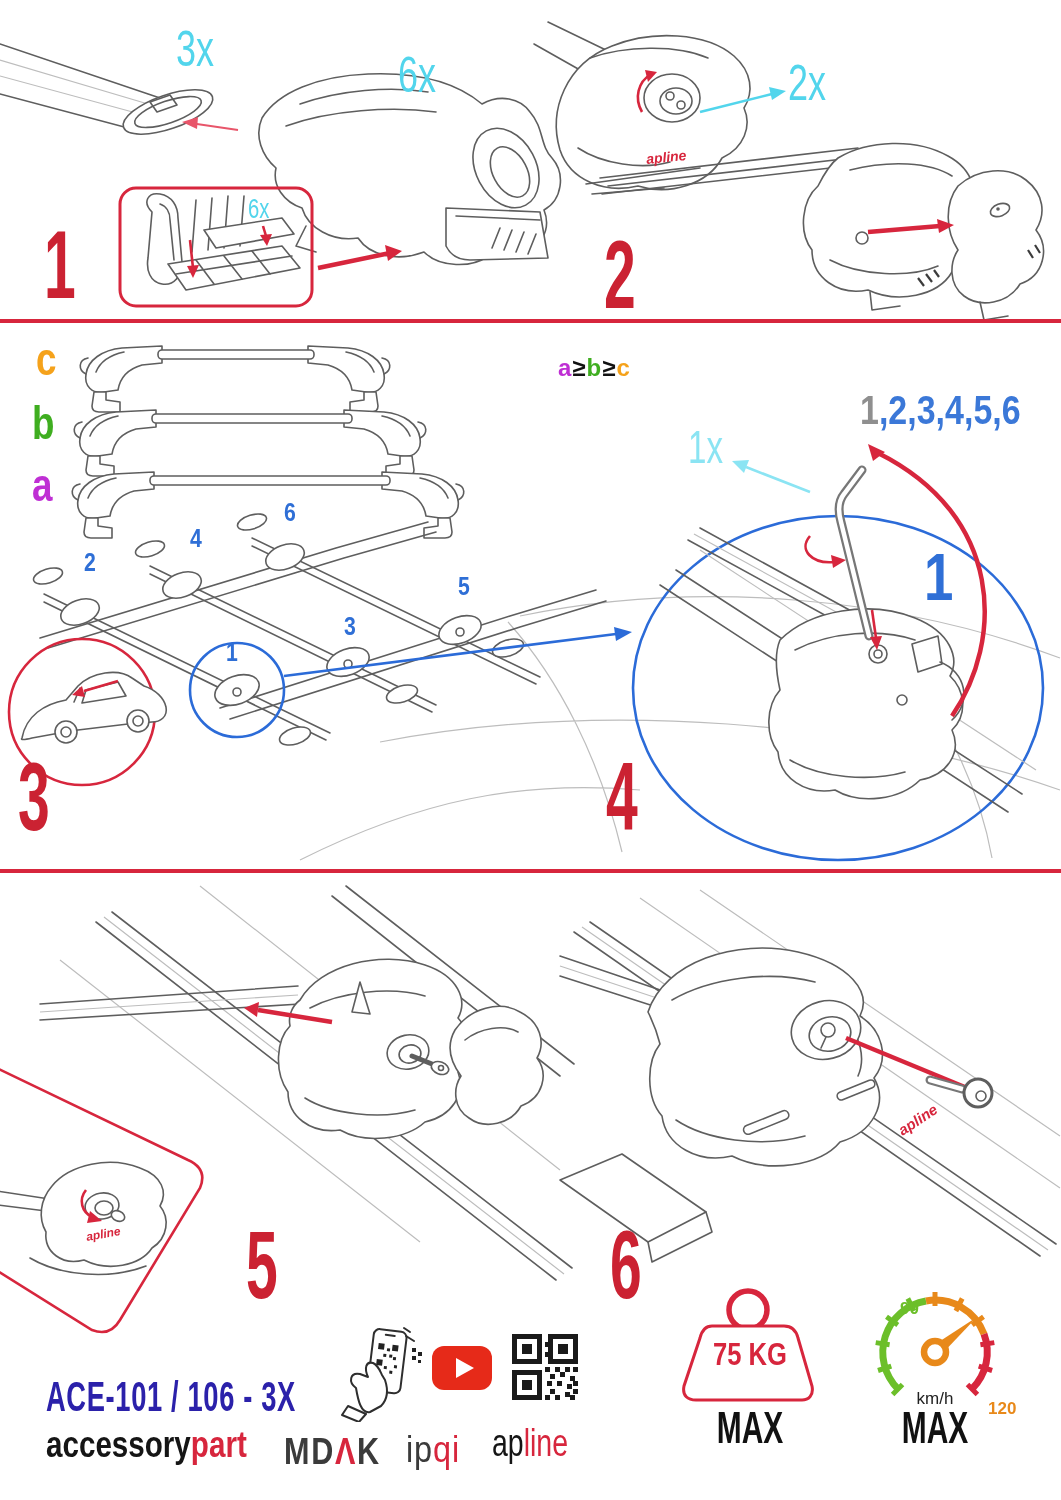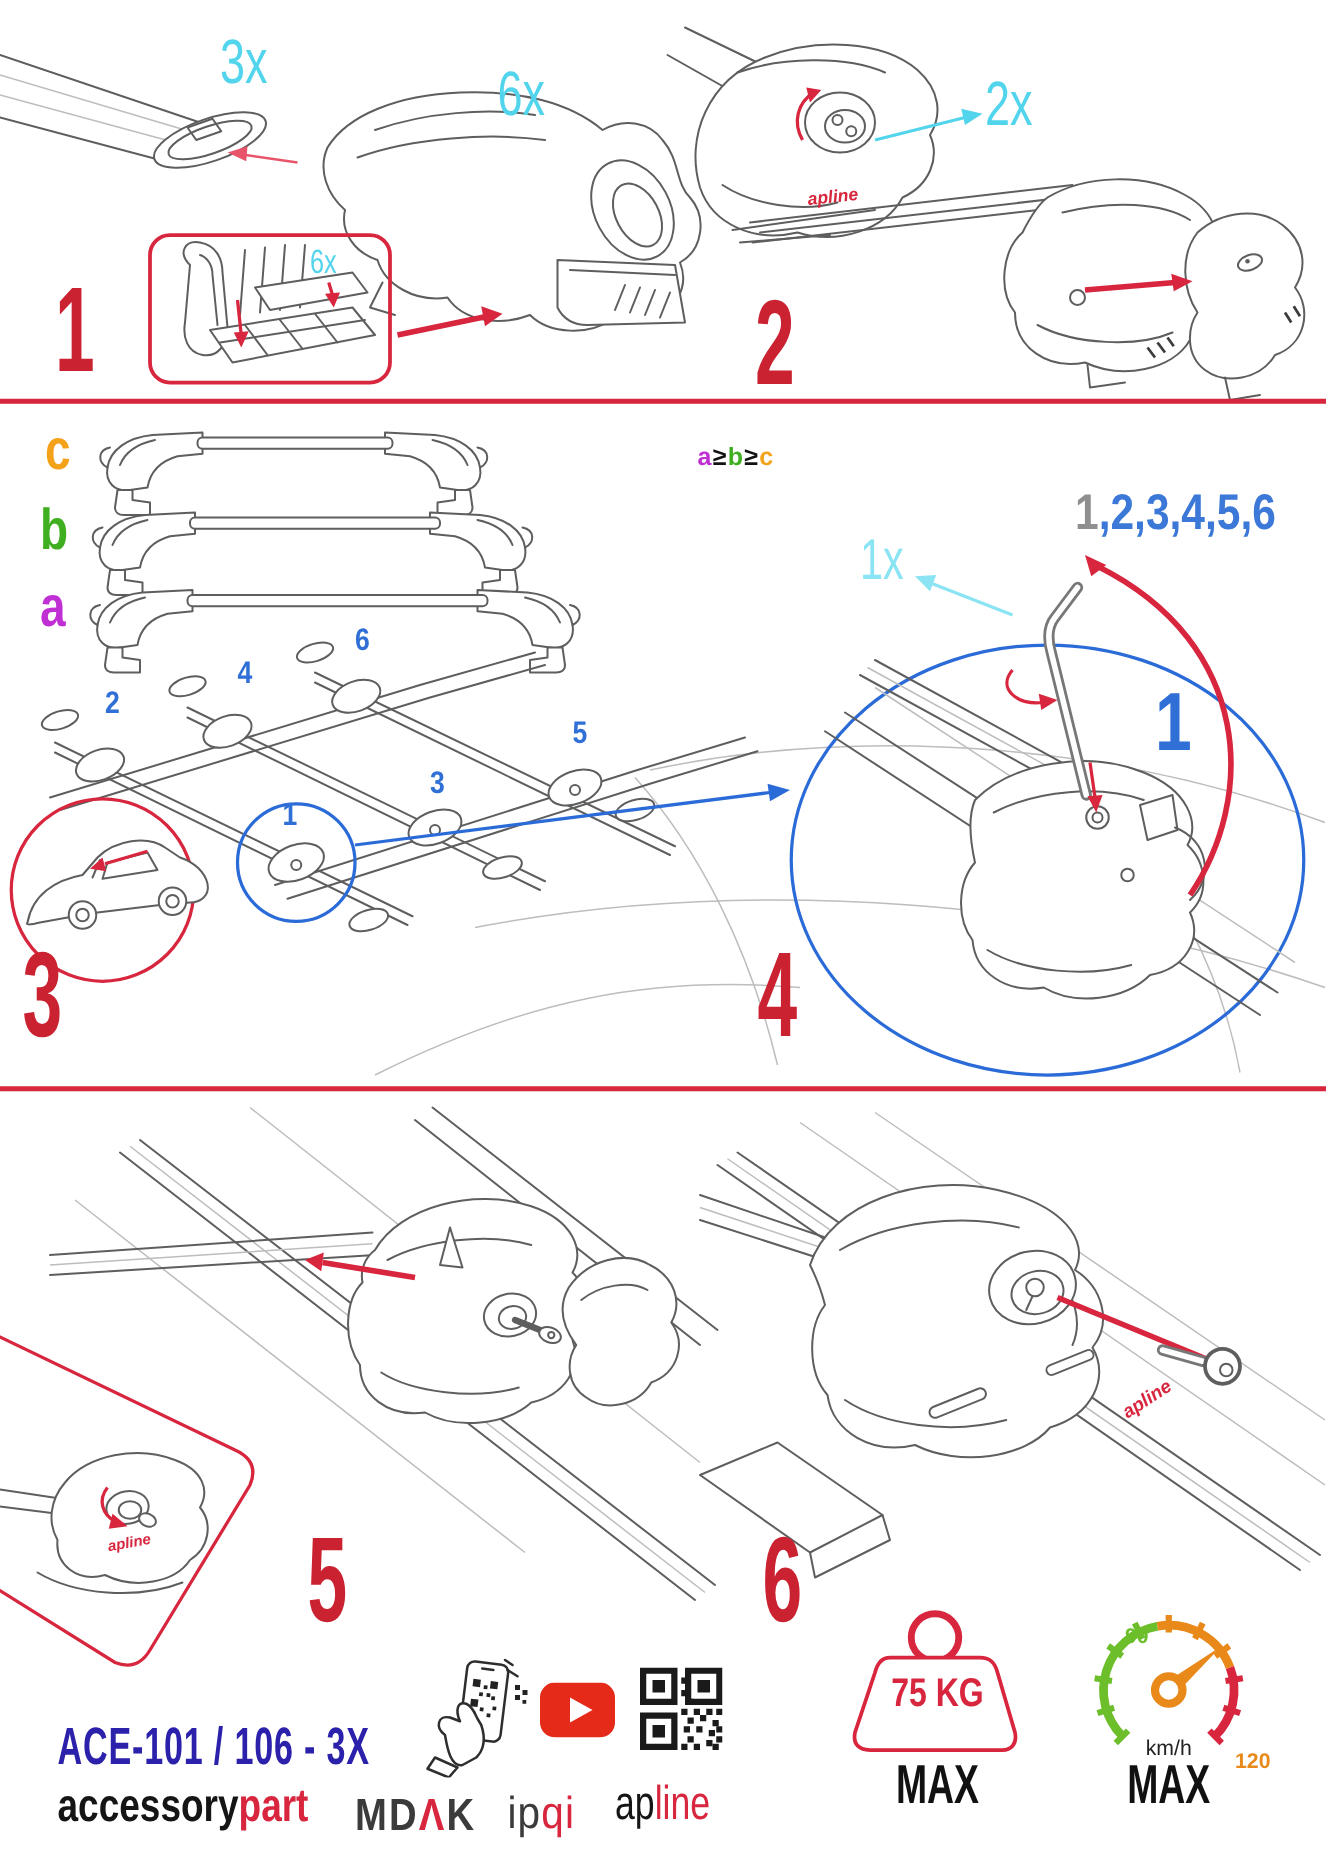--- a/index.html
+++ b/index.html
@@ -8,21 +8,21 @@
   .art{position:absolute;left:0;top:0;}
   .t{position:absolute;line-height:1;white-space:nowrap;}
   .divider{position:absolute;left:0;width:1061px;height:4px;background:#d7263d;}
   
   .cyan{color:#52d5ec;font-size:50px;font-weight:400;transform:scaleX(.72);transform-origin:0 0;}
   .cyan-s{color:#52d5ec;font-size:27px;font-weight:400;transform:scaleX(.75);transform-origin:0 0;}
   .cyan-l{color:#8be4f3;font-size:46px;font-weight:400;transform:scaleX(.72);transform-origin:0 0;}
   .stepnum{color:#cb2232;font-size:92px;font-weight:700;transform:scale(.62,1.05);transform-origin:0 0;}
   .pos{color:#2f6fd6;font-size:25px;font-weight:700;transform:scaleX(.85);transform-origin:0 0;}
   .barletter{font-size:46px;font-weight:700;transform:scaleX(.8);transform-origin:0 0;}
-  .rule{font-size:20px;font-weight:700;letter-spacing:1px;color:#111;}
+  .rule{font-size:24px;font-weight:700;letter-spacing:1px;color:#111;}
   .seq{font-size:40px;font-weight:700;transform:scaleX(.85);transform-origin:0 0;}
   .seq .lead{color:#8f8f8f;} .seq .rest{color:#3b78d8;}
   .bigone{color:#2f6fd6;font-size:66px;font-weight:700;transform:scaleX(.8);transform-origin:0 0;}
   .footlogo{color:#d7263d;font-weight:700;font-style:italic;}
   .product{color:#2b21aa;font-size:42px;font-weight:700;letter-spacing:1px;transform:scaleX(.65);transform-origin:0 0;}
   .accpart{font-size:37px;font-weight:700;transform:scaleX(.8);transform-origin:0 0;}
   .accpart .blk{color:#151515;} .redtxt{color:#d7263d;}
   .mdak{font-size:36px;font-weight:700;letter-spacing:2px;color:#3b3b3b;transform:scaleX(.85);transform-origin:0 0;}
   .ipqi{font-size:36px;font-weight:400;letter-spacing:1px;color:#3b3b3b;transform:scaleX(.9);transform-origin:0 0;}
   .apline{font-size:38px;font-weight:500;color:#151515;transform:scaleX(.75);transform-origin:0 0;}

